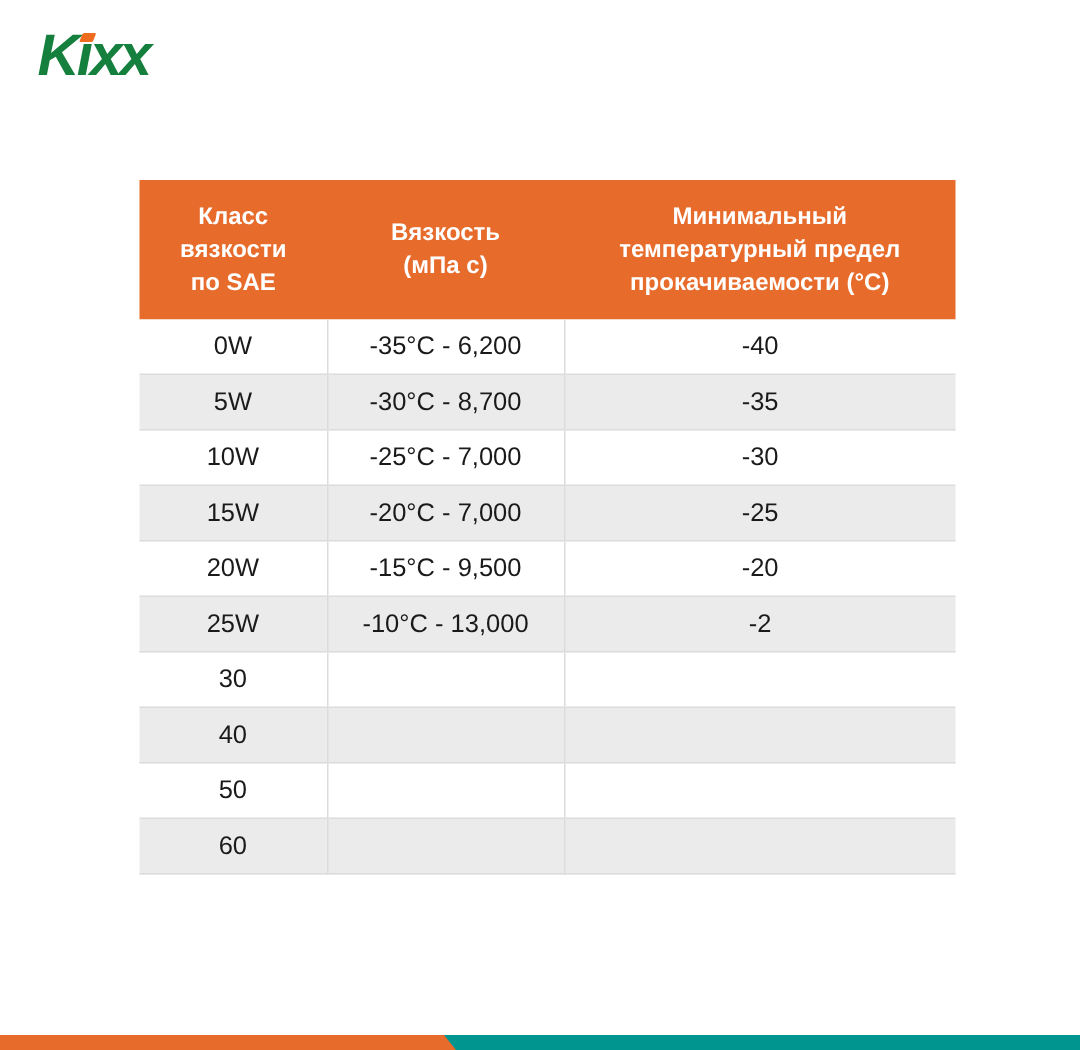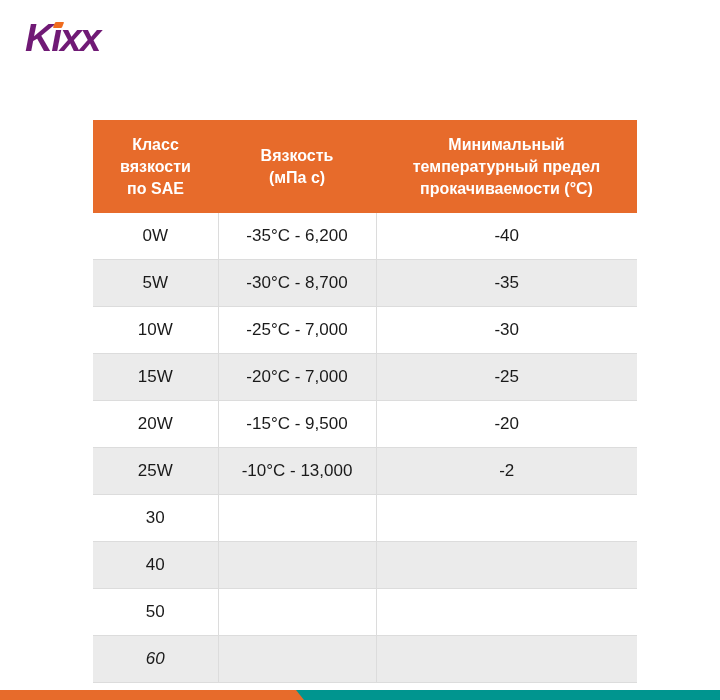--- a/index.html
+++ b/index.html
@@ -14,21 +14,21 @@
 
   
   .logo {
     position: absolute;
     left: 25px;
     top: 18px;
     font-size: 39px;
     font-weight: bold;
     font-style: italic;
     letter-spacing: -2px;
-    color: #701a75;
+    color: #15803d;
     white-space: nowrap;
     line-height: 1;
   }
   .logo-i { position: relative; display: inline-block; }
   .i-accent {
     position: absolute;
     top: 4px;
     left: 3px;
     width: 9px;
     height: 6px;
@@ -57,31 +57,31 @@
     font-size: 16px;
     font-weight: bold;
     line-height: 22px;
     text-align: center;
     vertical-align: middle;
     white-space: pre-line;
     padding: 0;
   }
 
   table.visc tbody td {
-    height: 46px;
+    height: 36px;
     padding: 0;
     text-align: center;
     vertical-align: middle;
     font-size: 17px;
     color: var(--text_dark, #1a1a1a);
     border-top: 1px solid var(--line_gray, #dcdcdc);
     background: #ffffff;
   }
   table.visc tbody tr:first-child td { border-top: none; }
-  table.visc tbody tr:last-child td { border-bottom: 1px solid var(--line_gray, #dcdcdc); font-style: italic; }
+  table.visc tbody tr:last-child td { border-bottom: 1px solid var(--line_gray, #dcdcdc); }
   table.visc tbody tr:nth-child(even) td { background: var(--stripe_gray, #ebebeb); }
   table.visc tbody td:nth-child(1),
   table.visc tbody td:nth-child(2) { border-right: 1px solid var(--line_gray, #dcdcdc); }
 
   
   .bottom-bar {
     position: absolute;
     left: 0;
     bottom: 0;
     width: 720px;

